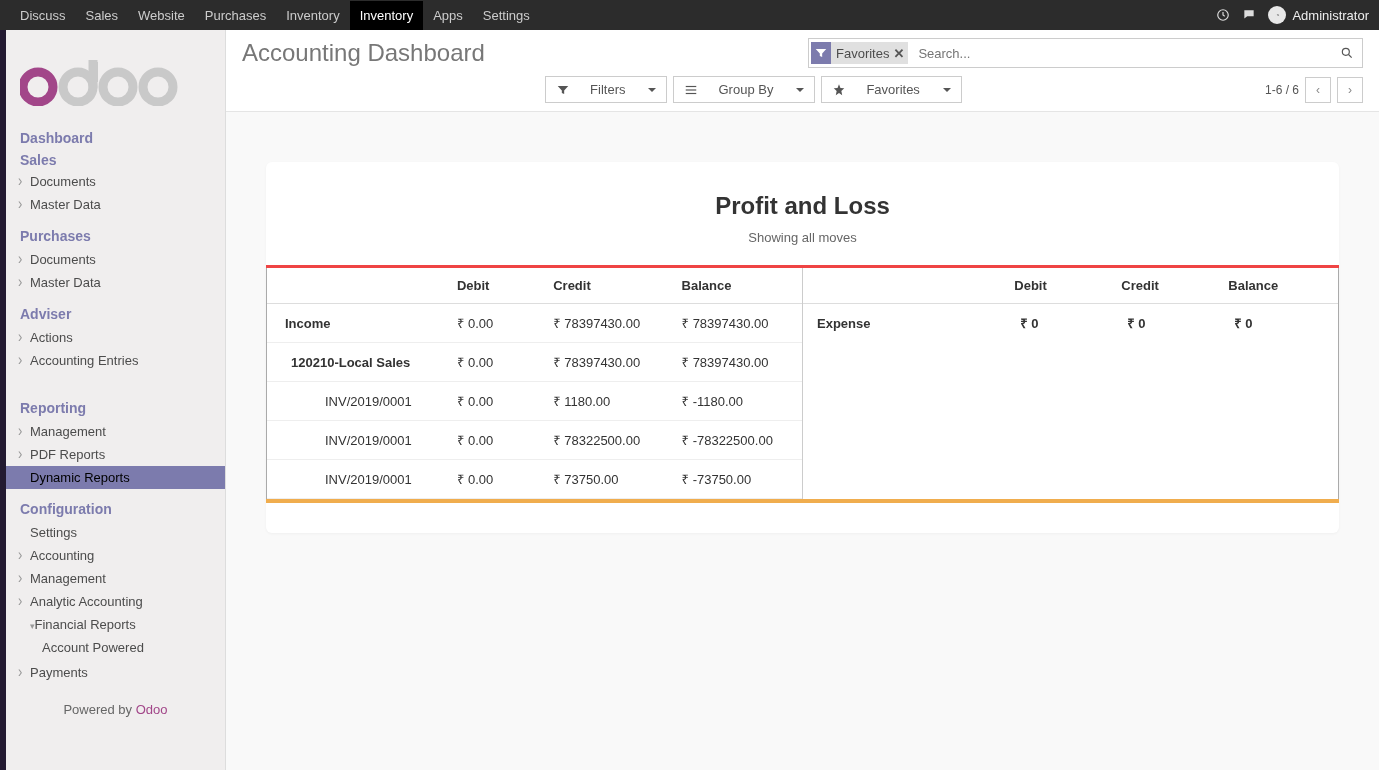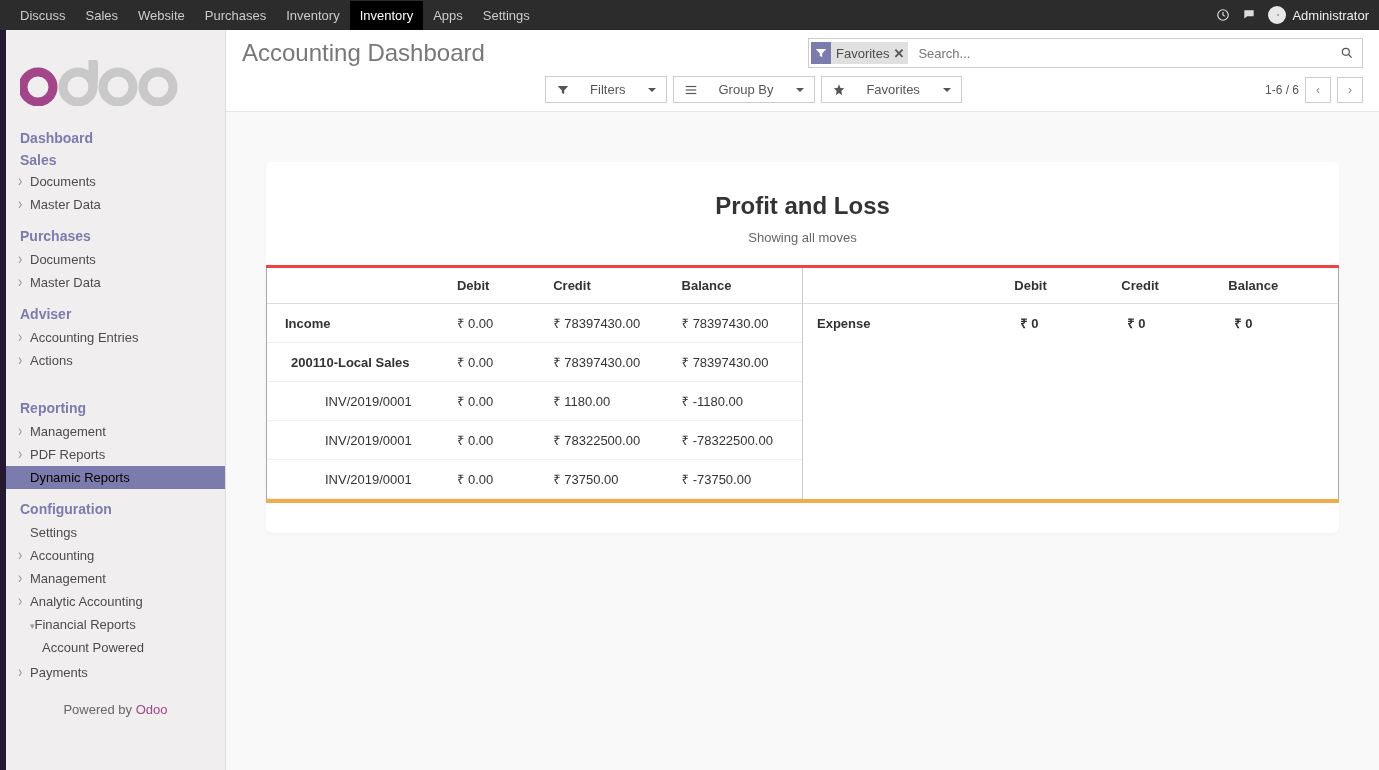--- a/index.html
+++ b/index.html
@@ -120,22 +120,22 @@
     <div class="section-head">Dashboard</div>
     <div class="sub-head">Sales</div>
     <div class="side-item has-caret">Documents</div>
     <div class="side-item has-caret">Master Data</div>
 
     <div class="section-head" style="margin-top:8px">Purchases</div>
     <div class="side-item has-caret">Documents</div>
     <div class="side-item has-caret">Master Data</div>
 
     <div class="section-head" style="margin-top:8px">Adviser</div>
+    <div class="side-item has-caret">Actions</div>
     <div class="side-item has-caret">Accounting Entries</div>
-    <div class="side-item has-caret">Actions</div>
 
     <div class="section-head" style="margin-top:24px">Reporting</div>
     <div class="side-item has-caret">Management</div>
     <div class="side-item has-caret">PDF Reports</div>
     <div class="side-item active">Dynamic Reports</div>
 
     <div class="section-head" style="margin-top:8px">Configuration</div>
     <div class="side-item" style="padding-left:24px">Settings</div>
     <div class="side-item has-caret">Accounting</div>
     <div class="side-item has-caret">Management</div>
@@ -228,21 +228,21 @@
                 </tr>
               </thead>
             <tbody id="left-body">
                 <tr class="row-main">
                   <td>Income</td>
                   <td>₹ 0.00</td>
                   <td>₹ 78397430.00</td>
                   <td>₹ 78397430.00</td>
                 </tr>
                 <tr class="row-sub">
-                  <td>200110-Local Sales</td>
+                  <td>120210-Local Sales</td>
                   <td>₹ 0.00</td>
                   <td>₹ 78397430.00</td>
                   <td>₹ 78397430.00</td>
                 </tr>
                 <tr class="row-inv">
                   <td>INV/2019/0001</td>
                   <td>₹ 0.00</td>
                   <td>₹ 1180.00</td>
                   <td>₹ -1180.00</td>
                 </tr>

